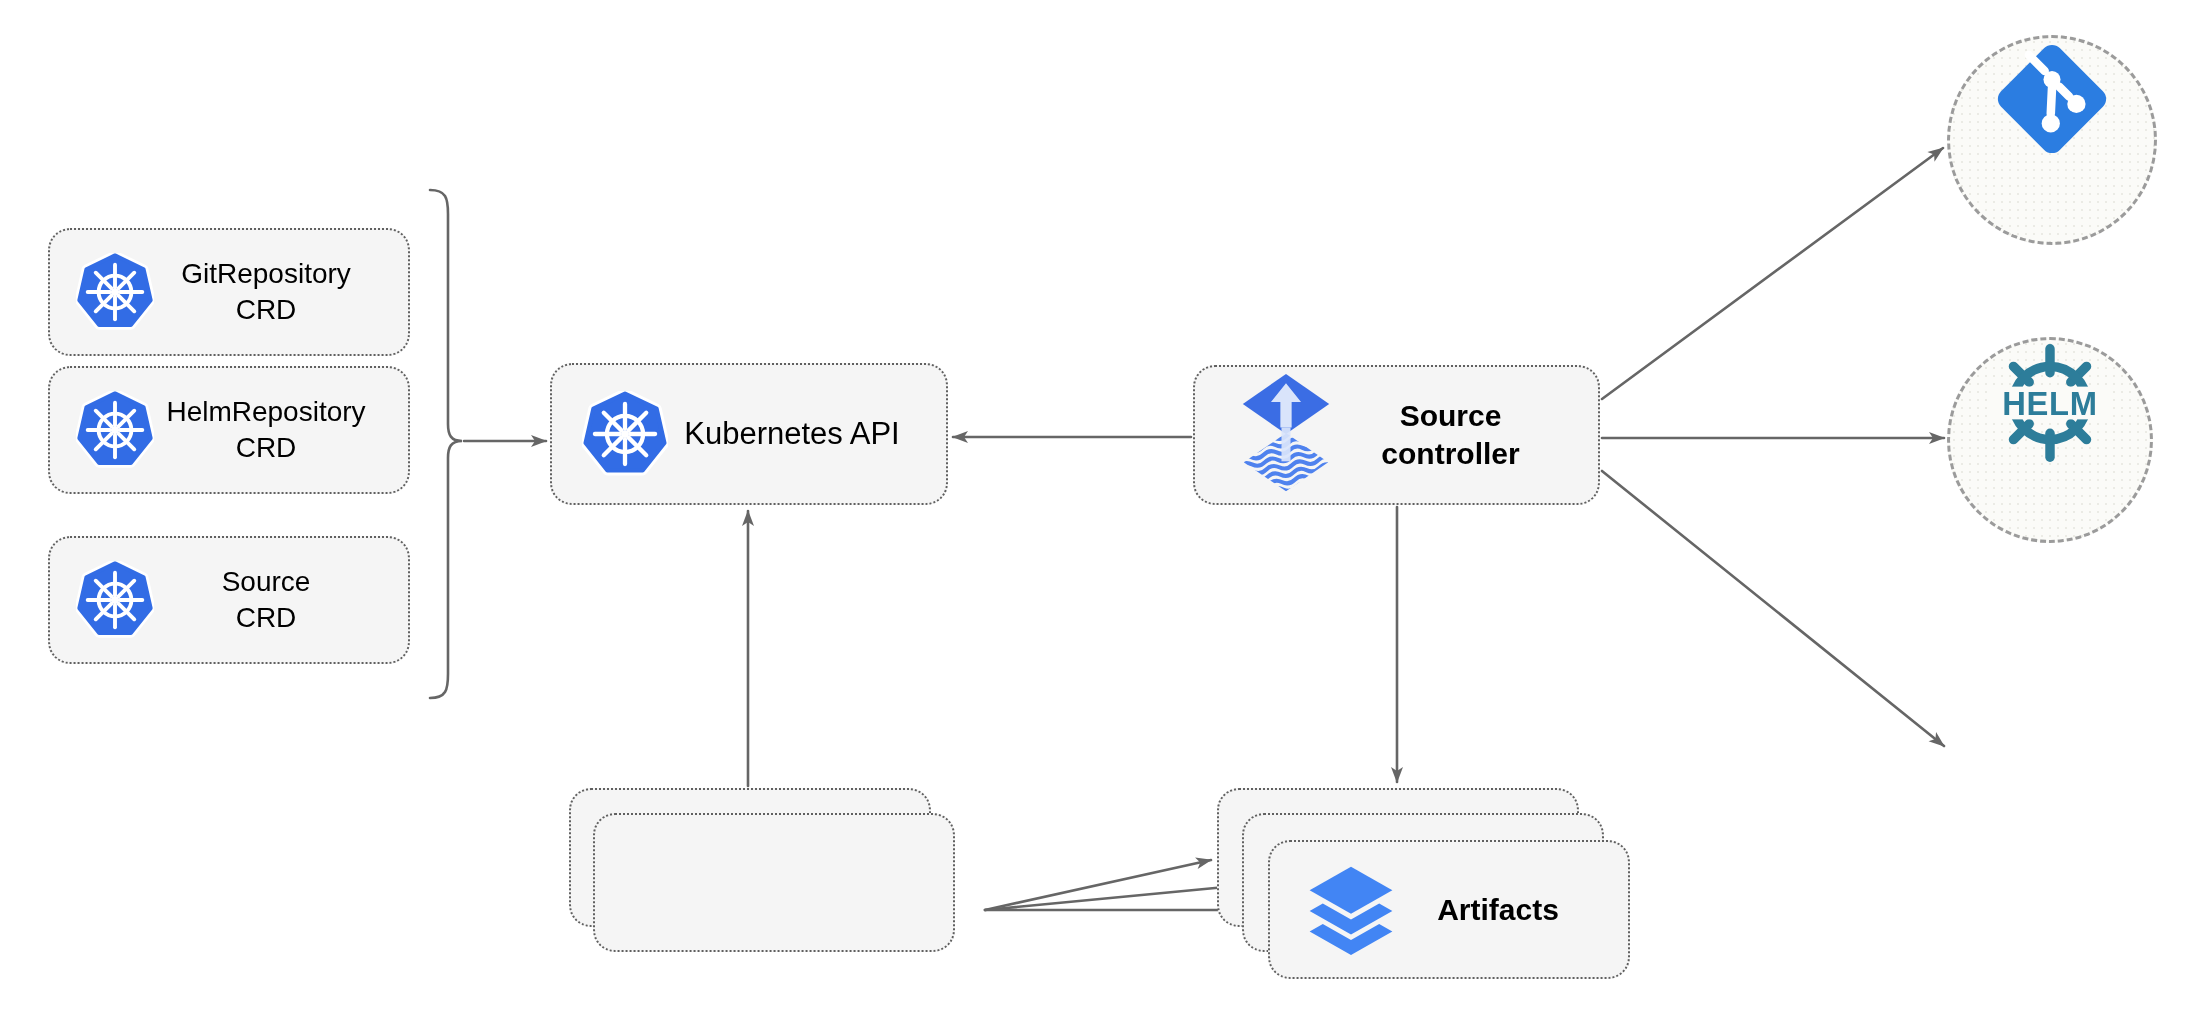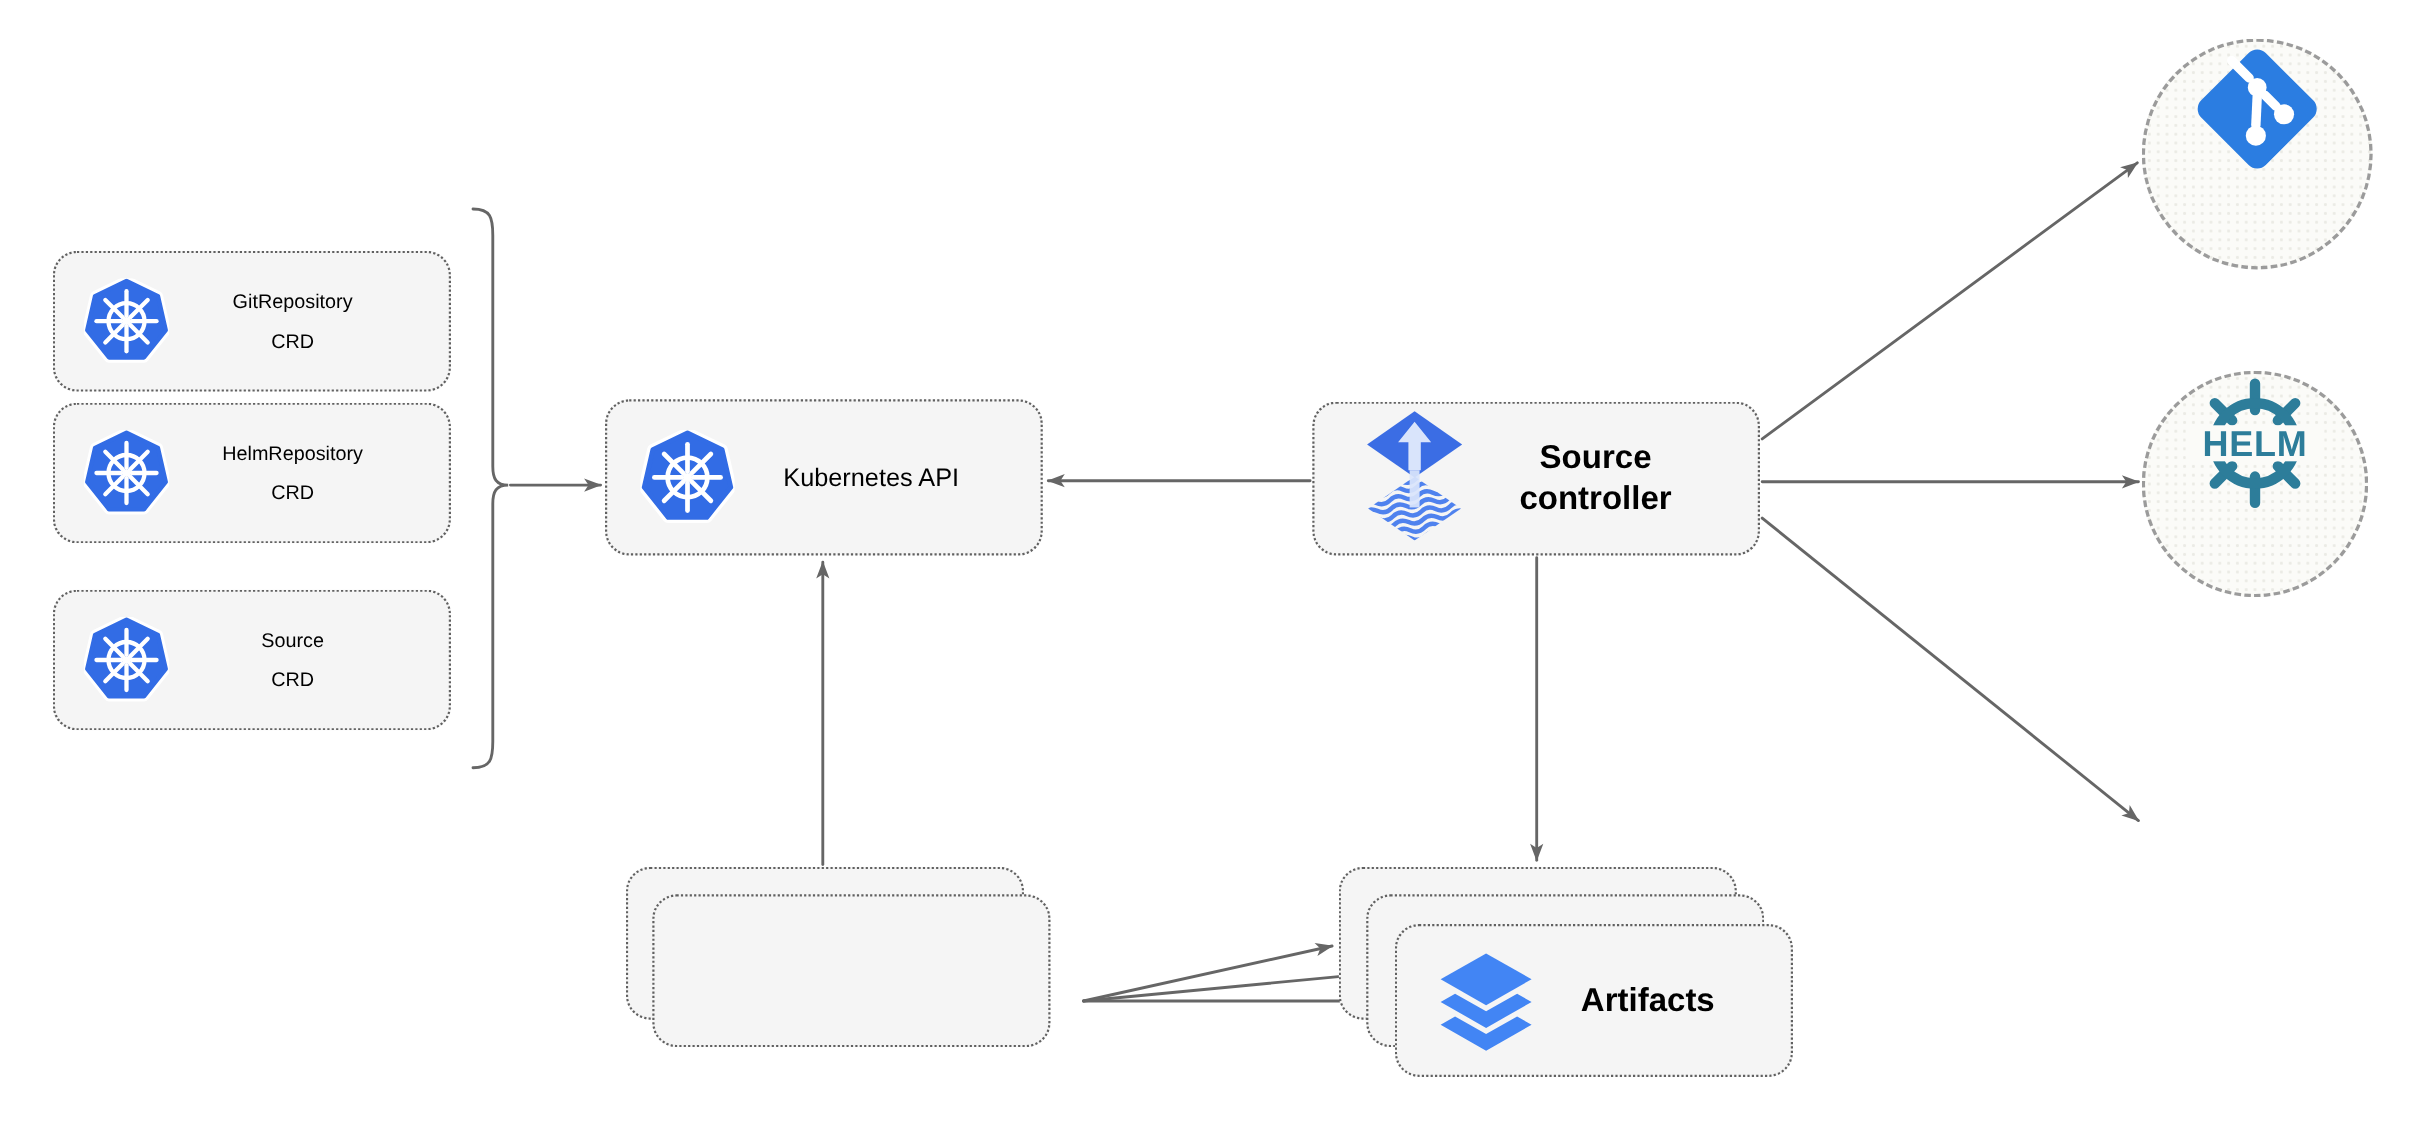--- a/index.html
+++ b/index.html
@@ -18,25 +18,25 @@
     border:2.5px dotted #606060;
     border-radius:22px;
     display:flex;
     align-items:center;
     z-index:1;
   }
   .label {
     flex:1;
     text-align:center;
     color:#000;
-    font-size:18px;
+    font-size:28px;
     line-height:36px;
     padding-right:30px;
   }
-  .label.single { font-size:23px; }
+  .label.single { font-size:31px; }
   .label.big { font-size:30px; line-height:38px;font-weight:bold; }
   .two-line span { display:block; }
   .icon { flex:0 0 auto; display:block; }
   .circle {
     position:absolute;
     box-sizing:border-box;
     border:3px dashed #9b9b9b;
     border-radius:50%;
     background-color:var(--circle-fill,#fbfbf8);
     background-image:radial-gradient(circle, #ebebe5 1.2px, transparent 1.4px);

